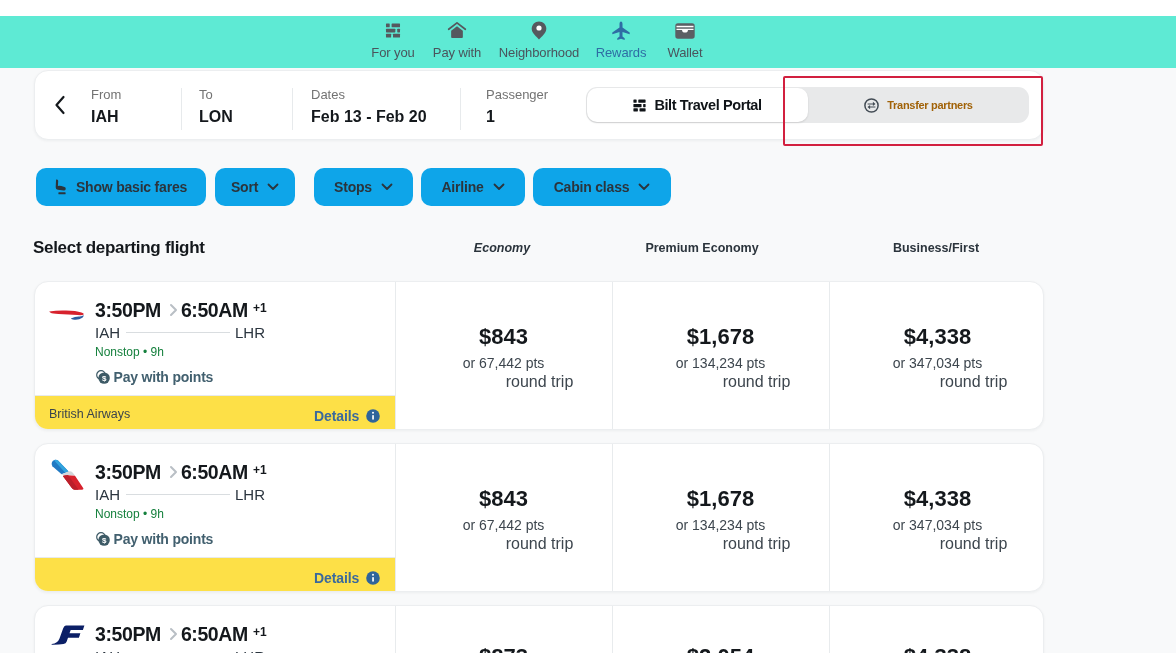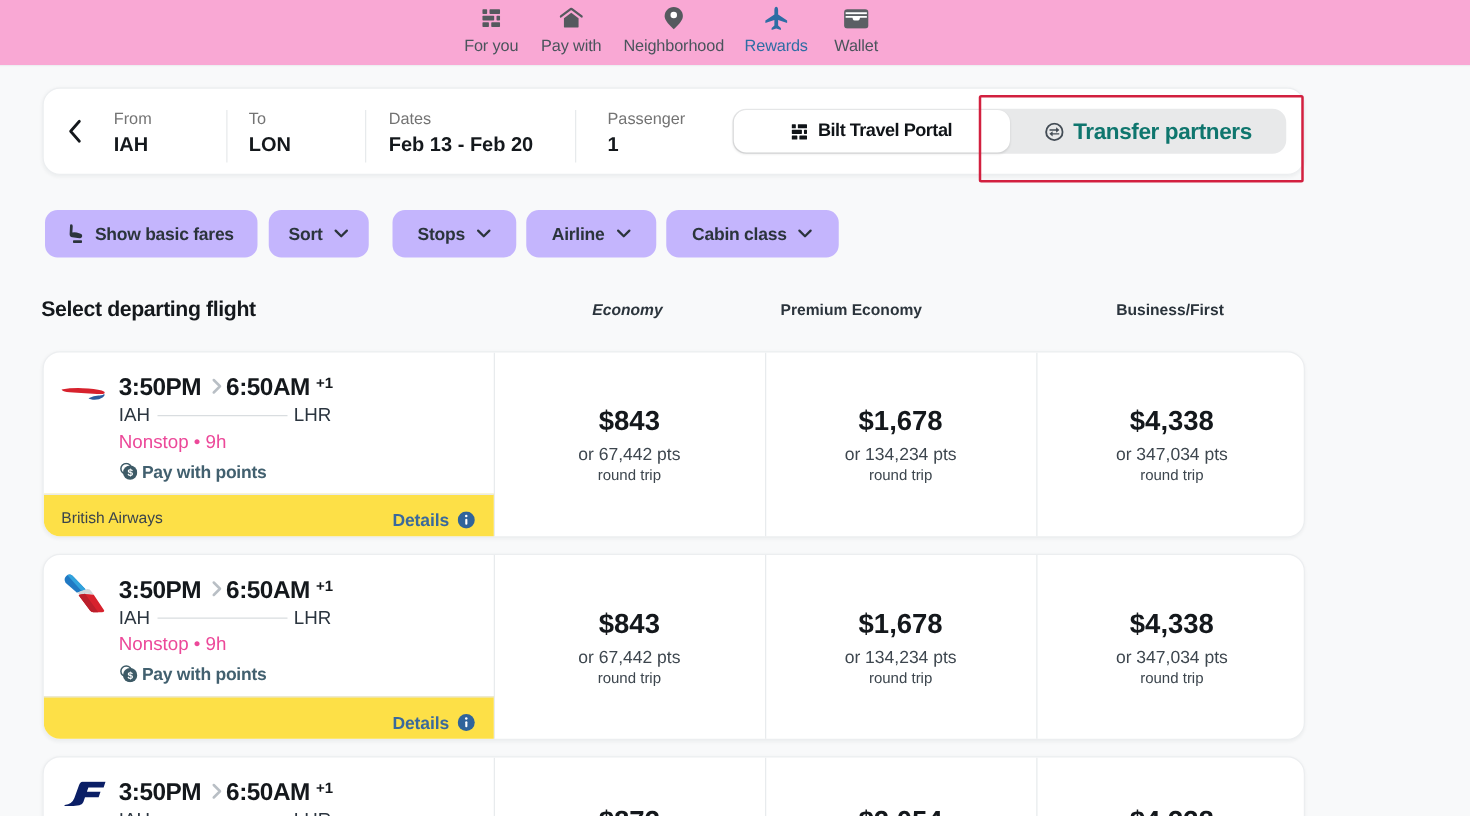--- a/index.html
+++ b/index.html
@@ -1,58 +1,58 @@
 <!DOCTYPE html>
 <html><head>
 <meta charset="utf-8">
 <style>
 *{margin:0;padding:0;box-sizing:border-box;}
 body{font-family:"Liberation Sans",sans-serif;background:#fff;}
 .page{position:relative;width:1176px;height:653px;overflow:hidden;background:#fff;}
 .content{position:absolute;left:0;top:52px;width:1176px;height:601px;background:#f8f9fa;border-top:1px solid #edeff1;}
-.nav{position:absolute;top:0;left:0;width:1176px;height:52px;background:#f9a8d4;}
+.nav{position:absolute;top:16px;left:0;width:1176px;height:52px;background:#5eead4;}
 .navitem{position:absolute;top:0;text-align:center;}
 .navitem .lbl{position:absolute;top:29px;left:50%;transform:translateX(-50%);font-size:13px;letter-spacing:-0.1px;color:#4a545c;white-space:nowrap;}
 .navitem.active .lbl{color:#2e6da4;}
 .navicon{position:absolute;top:5px;left:50%;transform:translateX(-50%);}
 
 .scard{position:absolute;left:34px;top:70px;width:1010px;height:70px;background:#fff;border:1px solid #eceef0;border-radius:14px;box-shadow:0 1px 3px rgba(20,30,40,.05);}
 .field{position:absolute;top:0;}
 .field .flbl{position:absolute;top:16px;left:0;font-size:13px;color:#737373;white-space:nowrap;}
 .field .fval{position:absolute;top:37px;left:0;font-size:16px;font-weight:bold;color:#14181c;white-space:nowrap;}
 .vdiv{position:absolute;top:17px;width:1px;height:42px;background:#e7eaec;}
 .backchev{position:absolute;left:53px;top:95px;}
 
 .toggle{position:absolute;left:586px;top:87px;width:443px;height:36px;background:#e8e9ea;border-radius:11px;}
 .seg1{position:absolute;left:1px;top:1px;width:221px;height:34px;background:#fff;border-radius:10px;box-shadow:0 1px 2px rgba(0,0,0,.12);display:flex;align-items:center;justify-content:center;gap:8px;font-size:14.5px;letter-spacing:-0.4px;font-weight:bold;color:#101418;}
-.seg2{position:absolute;left:222px;top:0;width:221px;height:36px;display:flex;align-items:center;justify-content:center;gap:8px;font-size:18px;letter-spacing:-0.3px;font-weight:bold;color:#0f766e;}
+.seg2{position:absolute;left:222px;top:0;width:221px;height:36px;display:flex;align-items:center;justify-content:center;gap:8px;font-size:11px;letter-spacing:-0.3px;font-weight:bold;color:#a16207;}
 .redbox{position:absolute;left:783px;top:76px;width:260px;height:70px;border:2px solid #d2203f;border-radius:2px;}
 
-.chip{position:absolute;top:168px;height:38px;background:#c4b5fd;border-radius:10px;display:flex;align-items:center;justify-content:center;gap:9px;font-size:14px;letter-spacing:-0.2px;font-weight:bold;color:#2b343c;}
+.chip{position:absolute;top:168px;height:38px;background:#0ea5e9;border-radius:10px;display:flex;align-items:center;justify-content:center;gap:9px;font-size:14px;letter-spacing:-0.2px;font-weight:bold;color:#2b343c;}
 
 .lhead{position:absolute;top:238px;left:33px;font-size:17px;letter-spacing:-0.3px;font-weight:bold;color:#14181c;}
 .colhead{position:absolute;top:241px;font-size:12.5px;font-weight:bold;color:#2b343c;transform:translateX(-50%);white-space:nowrap;}
 
 .fcard{position:absolute;left:34px;width:1010px;height:149px;background:#fff;border:1px solid #eceef0;border-radius:14px;box-shadow:0 1px 3px rgba(20,30,40,.05);overflow:hidden;}
 .fdiv{position:absolute;top:0;width:1px;height:149px;background:#e8ebed;}
 .ffoot{position:absolute;left:0;top:113px;width:360px;height:36px;background:#fde047;border-top:1px solid #e7eaec;}
 .ffoot .aname{position:absolute;left:14px;top:11px;font-size:12.5px;color:#3b444c;white-space:nowrap;}
 .ffoot .det{position:absolute;top:12px;font-size:14px;letter-spacing:-0.1px;font-weight:bold;color:#3a699c;}
 .timerow{position:absolute;left:60px;top:16.5px;font-size:19.5px;letter-spacing:-0.4px;font-weight:bold;color:#14181c;white-space:nowrap;}
 .sup1{font-size:12px;vertical-align:5.5px;letter-spacing:0;}
 .route{position:absolute;left:60px;top:42px;width:170px;height:16px;font-size:15px;color:#2b353f;}
 .route .l1{position:absolute;left:0;top:0;}
 .route .l2{position:absolute;right:0;top:0;}
 .route .line{position:absolute;left:31px;right:35px;top:8px;height:1px;background:#d9dde0;}
-.nonstop{position:absolute;left:60px;top:63px;font-size:15px;color:#ec4899;}
+.nonstop{position:absolute;left:60px;top:63px;font-size:12px;color:#15803d;}
 .paypts{position:absolute;left:61px;top:87px;font-size:14px;letter-spacing:-0.2px;font-weight:bold;color:#42606f;display:flex;align-items:center;gap:3.5px;}
 .pricecell{position:absolute;top:0;width:217px;text-align:center;}
 .pr1{position:absolute;top:42px;width:100%;font-size:22px;font-weight:bold;color:#14181c;}
 .pr2{position:absolute;top:73px;width:100%;font-size:14px;color:#3d464e;}
-.pr3{position:absolute;top:91px;width:100%;font-size:12px;color:#3d464e;}
+.pr3{position:absolute;top:91px;width:100%;font-size:16px;color:#3d464e;margin-left:36px;}
 </style>
 </head>
 <body>
 <div class="page">
 <div class="content"></div>
 <div class="nav">
   <div class="navitem" style="left:393px;">
         <svg class="navicon" style="top:7px;" width="15" height="15" viewBox="0 0 16 16">
           <g fill="#55595e">
             <rect x="0.5" y="0.5" width="4" height="4" rx="0.6"></rect>
@@ -168,21 +168,21 @@
       </svg>
     </div>
 <div class="chip" style="left:533px;width:138px;">
       <span>Cabin class</span>
       <svg width="12" height="8" viewBox="0 0 12 8" style="display:block;">
         <path d="M1.5 1.5 L6 6 L10.5 1.5" fill="none" stroke="#2b343c" stroke-width="1.8" stroke-linecap="round" stroke-linejoin="round"></path>
       </svg>
     </div>
 <div class="lhead">Select departing flight</div>
 <div class="colhead" style="left:502px;font-style:italic;">Economy</div>
-<div class="colhead" style="left:681px;">Premium Economy</div>
+<div class="colhead" style="left:702px;">Premium Economy</div>
 <div class="colhead" style="left:936px;">Business/First</div>
 
 <div class="fcard" style="top:281px;">
   <div class="fdiv" style="left:360px;"></div>
   <div class="fdiv" style="left:577px;"></div>
   <div class="fdiv" style="left:794px;"></div>
   <svg style="position:absolute;left:14px;top:28px;" width="36" height="12" viewBox="0 0 36 12">
         <path d="M0.2 1.5 Q8 0.2 17 0.5 Q27 0.8 32.4 2.4 Q35.4 3.4 34.6 4.5 Q33.8 5.5 28.6 5.1 L9.6 4.0 Q3.2 3.6 1.6 2.8 Q0.4 2.1 0.2 1.5 Z" fill="#d7222d"></path>
         <path d="M21.8 8.6 Q26.4 6.2 30.4 6.4 Q33.6 6.5 34.5 5 Q35.2 6.4 33.4 7.7 Q29.8 10.2 25.2 9.7 Q22.4 9.4 21.8 8.6 Z" fill="#2d5c9e"></path>
       </svg>

